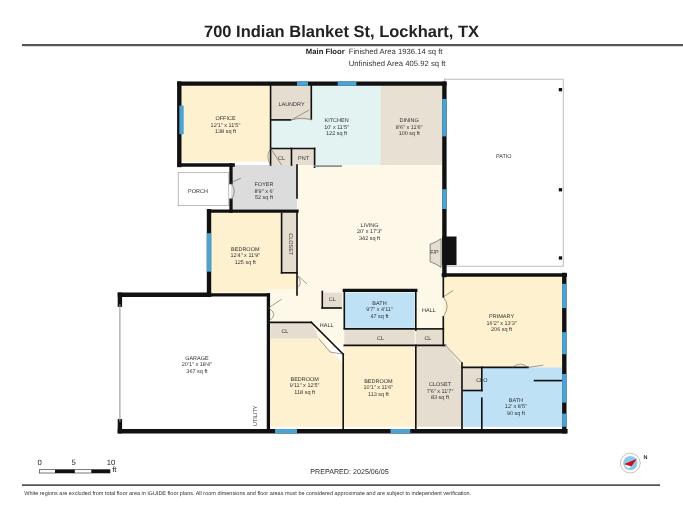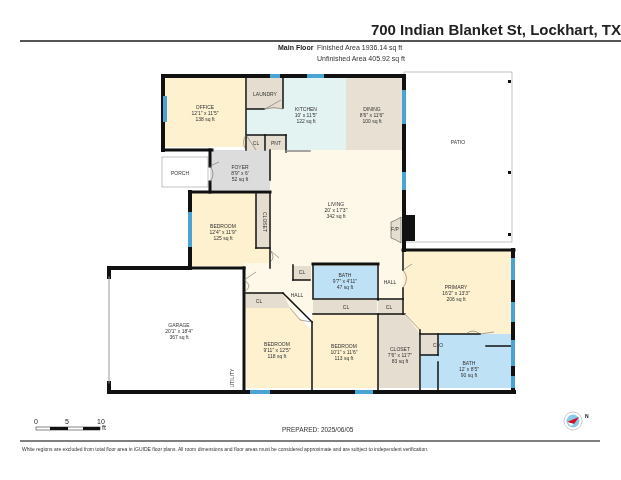--- a/index.html
+++ b/index.html
@@ -1,17 +1,17 @@
 <!DOCTYPE html>
 <html><head>
 <meta charset="utf-8">
 <style>
   html, body { margin: 0; padding: 0; background: #ffffff; }
   body { width: 621px; height: 480px; position: relative; overflow: hidden; font-family: "Liberation Sans", sans-serif; color: #222; }
-  .title { position: absolute; left: 0; width: 621px; top: 21px; text-align: right; font-weight: bold; font-size: 15px; color: #222; }
+  .title { position: absolute; left: 0; width: 621px; top: 21px; text-align: center; font-weight: bold; font-size: 15px; color: #222; }
   .rule { position: absolute; left: 20px; width: 608px; height: 2px; background: #555; }
   .floor-label { position: absolute; left: 278px; top: 44px; font-size: 7px; font-weight: bold; }
   .area-line { position: absolute; left: 317px; font-size: 7px; color: #333; }
   .plan { position: absolute; left: 0; top: 0; width: 621px; height: 480px; }
   .room-label { font-family: "Liberation Sans", sans-serif; font-size: 5px; fill: #333; text-anchor: middle; }
   .scale-num { position: absolute; top: 418px; font-size: 7px; color: #222; }
   .prepared { position: absolute; left: 282px; top: 426px; font-size: 6.5px; color: #333; }
   .footnote { position: absolute; left: 22px; top: 446px; font-size: 5px; color: #333; white-space: nowrap; }
   .compass { position: absolute; left: 563px; top: 411px; width: 20px; height: 20px; }
 </style>

